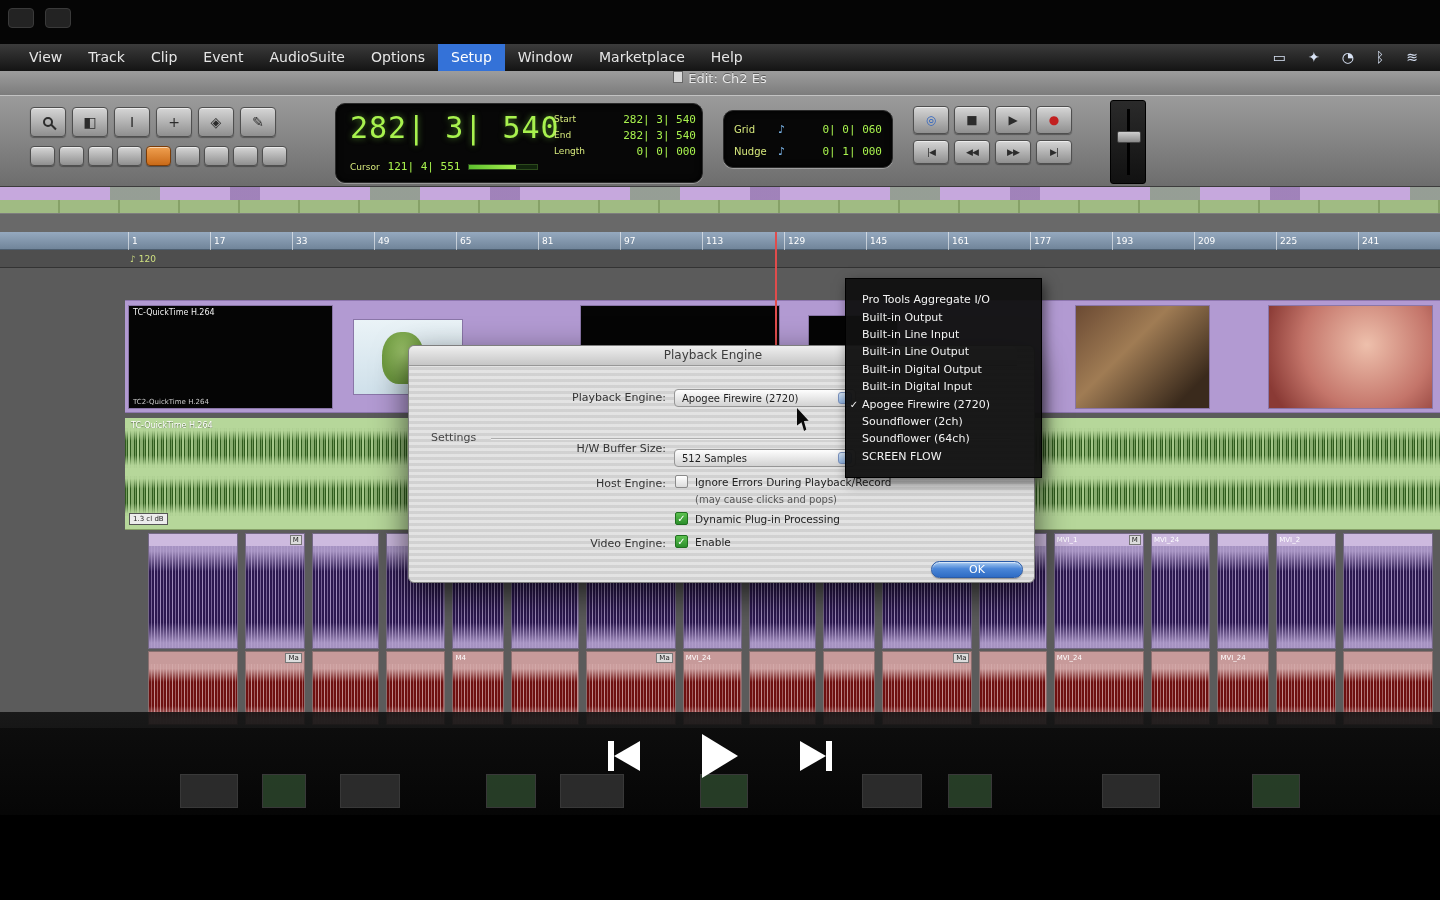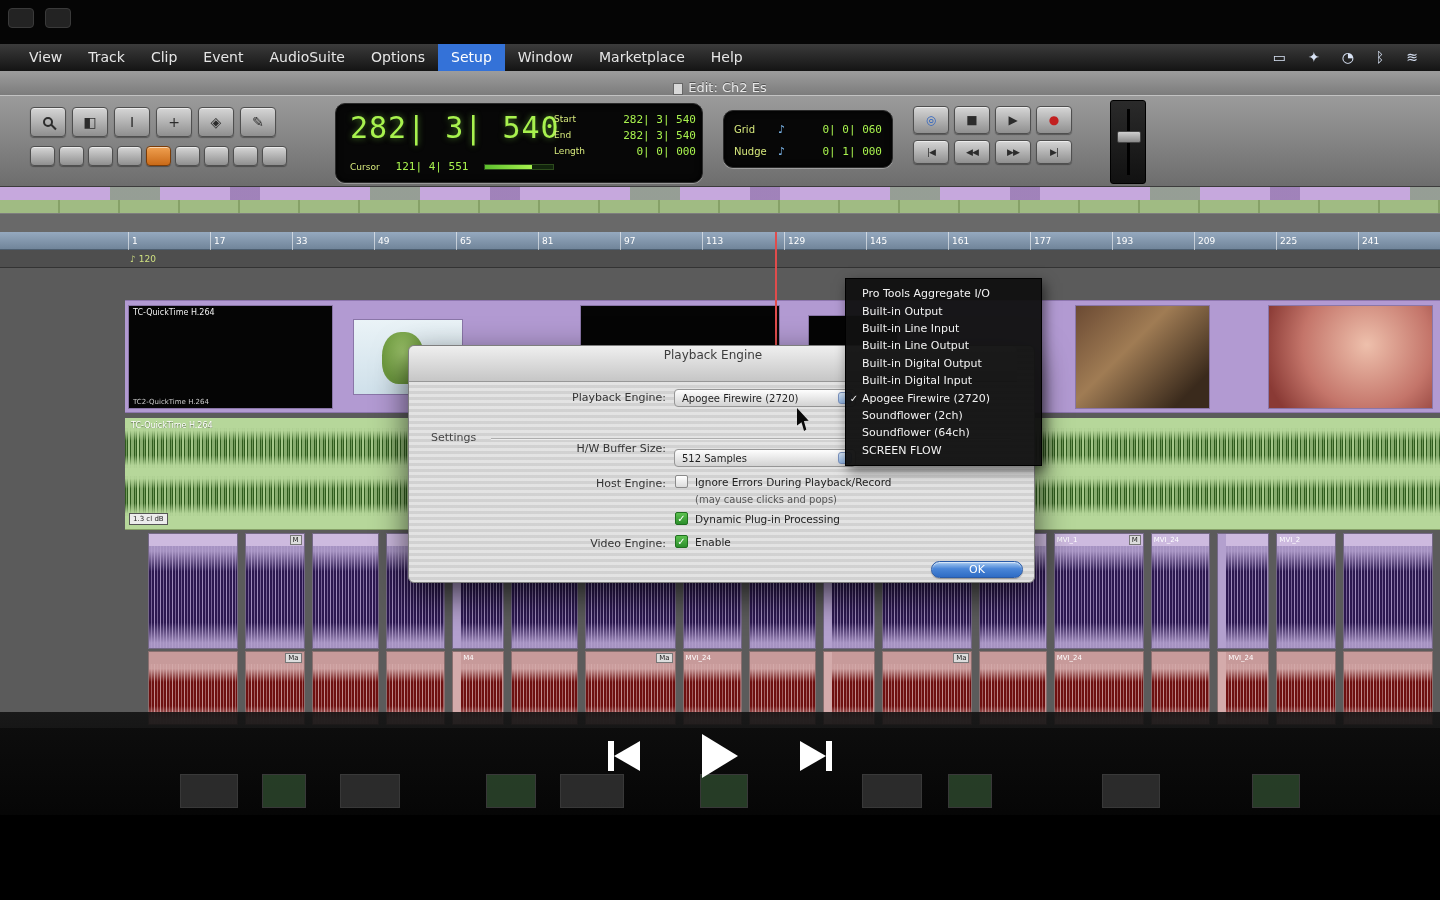--- a/index.html
+++ b/index.html
@@ -21,21 +21,21 @@
     display:flex; align-items:stretch; color:#e6e6e6; font-size:14px; }
   .menubar .pad { width:16px; }
   .menu-item { padding:0 13px; line-height:27px; white-space:nowrap; }
   .menu-item.active { background:#3472d8; color:#fff; }
   .menu-status { margin-left:auto; display:flex; align-items:center; gap:22px; padding-right:22px; font-size:14px; color:#d8e2f4; }
   .menu-status .st-ic { line-height:27px; }
 
   
   .titlebar { left:0; top:71px; width:1440px; height:24px;
     background:linear-gradient(#9d9d9d,#7c7c7c);
-    display:flex; align-items:flex-end; justify-content:center;
+    display:flex; align-items:flex-start; justify-content:center;
     font-size:13px; color:#e9e9e9; text-shadow:0 -1px 0 rgba(0,0,0,.4); gap:5px; }
   .doc-ic { width:10px; height:12px; background:#d8d8d8; border:1px solid #666; }
 
   
   .toolbar { left:0; top:95px; width:1440px; height:92px;
     background:linear-gradient(#9b9b9b,#6d6d6d); border-top:1px solid #c2c2c2; border-bottom:1px solid #3c3c3c; }
   .tbtn { background:linear-gradient(#d6d6d6,#8f8f8f); border:1px solid #4f4f4f; border-radius:4px;
     box-shadow:inset 0 1px 0 rgba(255,255,255,.55), 0 1px 1px rgba(0,0,0,.35);
     display:flex; align-items:center; justify-content:center; color:#2c2c2c; }
   .tools-row { left:30px; top:107px; display:flex; gap:6px; }
@@ -44,21 +44,21 @@
   .mag::after { content:""; position:absolute; width:7px; height:2px; background:#2c2c2c; transform:rotate(45deg); right:-6px; bottom:-3px; }
   .mini-row { left:30px; top:146px; display:flex; gap:4px; }
   .mini-row .tbtn { width:25px; height:20px; }
   .mini-row .tbtn:nth-child(5) { background:linear-gradient(#f0a050,#c96a18); border-color:#7a3c08; }
 
   .lcd { background:#070707; border-radius:10px; border:1px solid #2a2a2a;
     box-shadow:inset 0 0 6px #000, 0 1px 0 rgba(255,255,255,.3); }
   .lcd-main { left:335px; top:103px; width:368px; height:80px; }
   .lcd-big { position:absolute; left:14px; top:6px; font-family:"DejaVu Sans Mono",monospace;
     color:#a8f24e; font-size:30px; letter-spacing:1px; text-shadow:0 0 6px rgba(140,240,70,.5); }
-  .lcd-cursor { position:absolute; left:14px; top:56px; display:flex; align-items:center; gap:16px; }
+  .lcd-cursor { position:absolute; left:14px; top:56px; display:flex; align-items:center; gap:8px; }
   .lcd-label { color:#d6e87c; font-size:9px; }
   .lcd-val { font-family:"DejaVu Sans Mono",monospace; color:#a8f24e; font-size:11px; }
   .meter { width:70px; height:6px; background:#11240c; border:1px solid #2c4a1c; position:relative; }
   .meter-fill { position:absolute; left:0; top:0; bottom:0; width:68%; background:linear-gradient(90deg,#5dbf2e,#a8f24e); }
   .lcd-rows { position:absolute; left:218px; top:7px; width:142px; }
   .lcd-row { display:flex; justify-content:space-between; height:16px; align-items:center; }
 
   .grid-panel { left:723px; top:110px; width:170px; height:58px; padding:7px 10px; }
   .gn-row { display:flex; align-items:center; height:22px; gap:6px; }
   .gn-note { color:#7ab4e8; font-size:11px; }
@@ -118,21 +118,21 @@
   .gwave.b1 { top:10px; } .gwave.b2 { top:58px; }
   .glabel { position:absolute; left:6px; top:3px; font-size:8px; color:#ffffff; text-shadow:0 1px 1px rgba(0,0,0,.5); }
   .gain-badge { position:absolute; left:4px; bottom:4px; background:#ececec; border:1px solid #555; font-size:7px; color:#222; padding:1px 3px; }
 
   .clip-row { position:absolute; left:125px; width:1315px; display:flex; padding-left:23px; }
   .t-purple { top:265px; height:116px; }
   .t-red { top:383px; height:74px; }
   .clip { width:94px; margin-right:7px; border:1px solid rgba(0,0,0,.35); display:flex; flex-direction:column; }
   .clip:nth-child(2n) { width:62px; }
   .clip:nth-child(3n) { width:70px; }
-  .clip:nth-child(5n) { width:54px;padding-left:8px; }
+  .clip:nth-child(5n) { width:54px; }
   .clip-head { height:12px; display:flex; align-items:center; justify-content:space-between; padding:0 2px; }
   .clip-label { font-size:7px; color:#fff; white-space:nowrap; overflow:hidden; }
   .m-badge { font-size:7px; color:#222; background:#dcdcdc; border:1px solid #777; padding:0 2px; line-height:8px; }
   .m-badge:empty { display:none; }
   .clip-wave { flex:1; }
   .t-purple .clip { background:#b3a0ce; }
   .t-purple .clip-head { background:#cdbadf; }
   .t-purple .clip-wave {
     background:
       linear-gradient(180deg, rgba(179,160,206,.9) 0 5%, rgba(179,160,206,0) 25% 75%, rgba(179,160,206,.9) 95% 100%),
@@ -145,21 +145,21 @@
       repeating-linear-gradient(90deg,#6e1010 0 2px, rgba(110,16,16,.5) 2px 3px, #6e1010 3px 5px, rgba(110,16,16,.18) 5px 6px); }
 
   .playhead { left:775px; top:232px; width:2px; height:113px; background:#e04c4c; z-index:5; }
 
   
   .dialog { left:408px; top:345px; width:627px; height:238px; z-index:20;
     background:#d8d8d8;
     background-image:repeating-linear-gradient(180deg, rgba(255,255,255,.28) 0 3px, rgba(0,0,0,.03) 3px 6px);
     border:1px solid #7e7e7e; border-radius:6px;
     box-shadow:0 12px 34px rgba(0,0,0,.65); font-size:11px; color:#222; }
-  .dialog-title { position:absolute; left:0; top:0; right:17px; height:36px;
+  .dialog-title { position:absolute; left:0; top:0; right:17px; height:20px;
     background:linear-gradient(#efefef,#c6c6c6); border-bottom:1px solid #979797;
     border-radius:6px 6px 0 0; text-align:center; line-height:18px; font-size:12px; color:#3c3c3c; }
   .dlg-label { position:absolute; left:0; width:257px; text-align:right; font-size:11px; color:#333; }
   .popup { position:absolute; left:265px; width:182px; height:18px;
     background:linear-gradient(#fefefe,#d2d2d2); border:1px solid #969696; border-radius:4px;
     font-size:10px; color:#1e1e1e; display:flex; align-items:center; padding:0 20px 0 7px; }
   .popup::after { content:""; position:absolute; right:3px; top:2px; bottom:2px; width:12px;
     background:linear-gradient(#d5e4f6,#8fb3e0); border:1px solid #7a93c0; border-radius:3px; }
   .settings-divider { position:absolute; left:82px; top:92px; width:520px; height:1px; background:#aeaeae; box-shadow:0 1px 0 #ececec; }
   .settings-lab { position:absolute; left:22px; top:85px; font-size:11px; color:#444; }
@@ -170,21 +170,21 @@
   .cb-lab { position:absolute; font-size:10.5px; color:#222; }
   .cb-sub { position:absolute; font-size:10px; color:#555; }
   .okbtn { position:absolute; left:522px; top:215px; width:92px; height:17px;
     background:linear-gradient(#aacdf2,#4a86d8 45%,#2f6cc4); border:1px solid #2a5ba8; border-radius:9px;
     color:#fff; font-size:11px; text-align:center; line-height:16px;
     box-shadow:inset 0 1px 1px rgba(255,255,255,.6), 0 1px 1px rgba(0,0,0,.3); }
 
   
   .device-menu { left:845px; top:278px; width:197px; z-index:30;
     background:rgba(17,17,17,.96); border:1px solid #000;
-    box-shadow:3px 5px 12px rgba(0,0,0,.55); padding:6px 0; }
+    box-shadow:3px 5px 12px rgba(0,0,0,.55); padding:12px 0; }
   .dm-item { display:flex; align-items:center; height:17.4px; color:#f2f2f2; font-size:11px; padding-right:8px; }
   .dm-check { width:16px; text-align:center; font-size:10px; flex:0 0 16px; }
 
   
   .player-band { left:0; top:712px; width:1440px; height:103px;
     background:linear-gradient(rgba(16,16,16,.88), rgba(6,6,6,.97)); z-index:8; }
   .auto-block { position:absolute; top:62px; height:34px; background:#343434; border:1px solid #454545; opacity:.8; }
   .auto-block.green { background:#2e4a2e; }
   .pb-controls { position:absolute; left:0; right:0; top:22px; display:flex; align-items:center; justify-content:center; gap:62px; }
   .skip { display:flex; align-items:center; }

